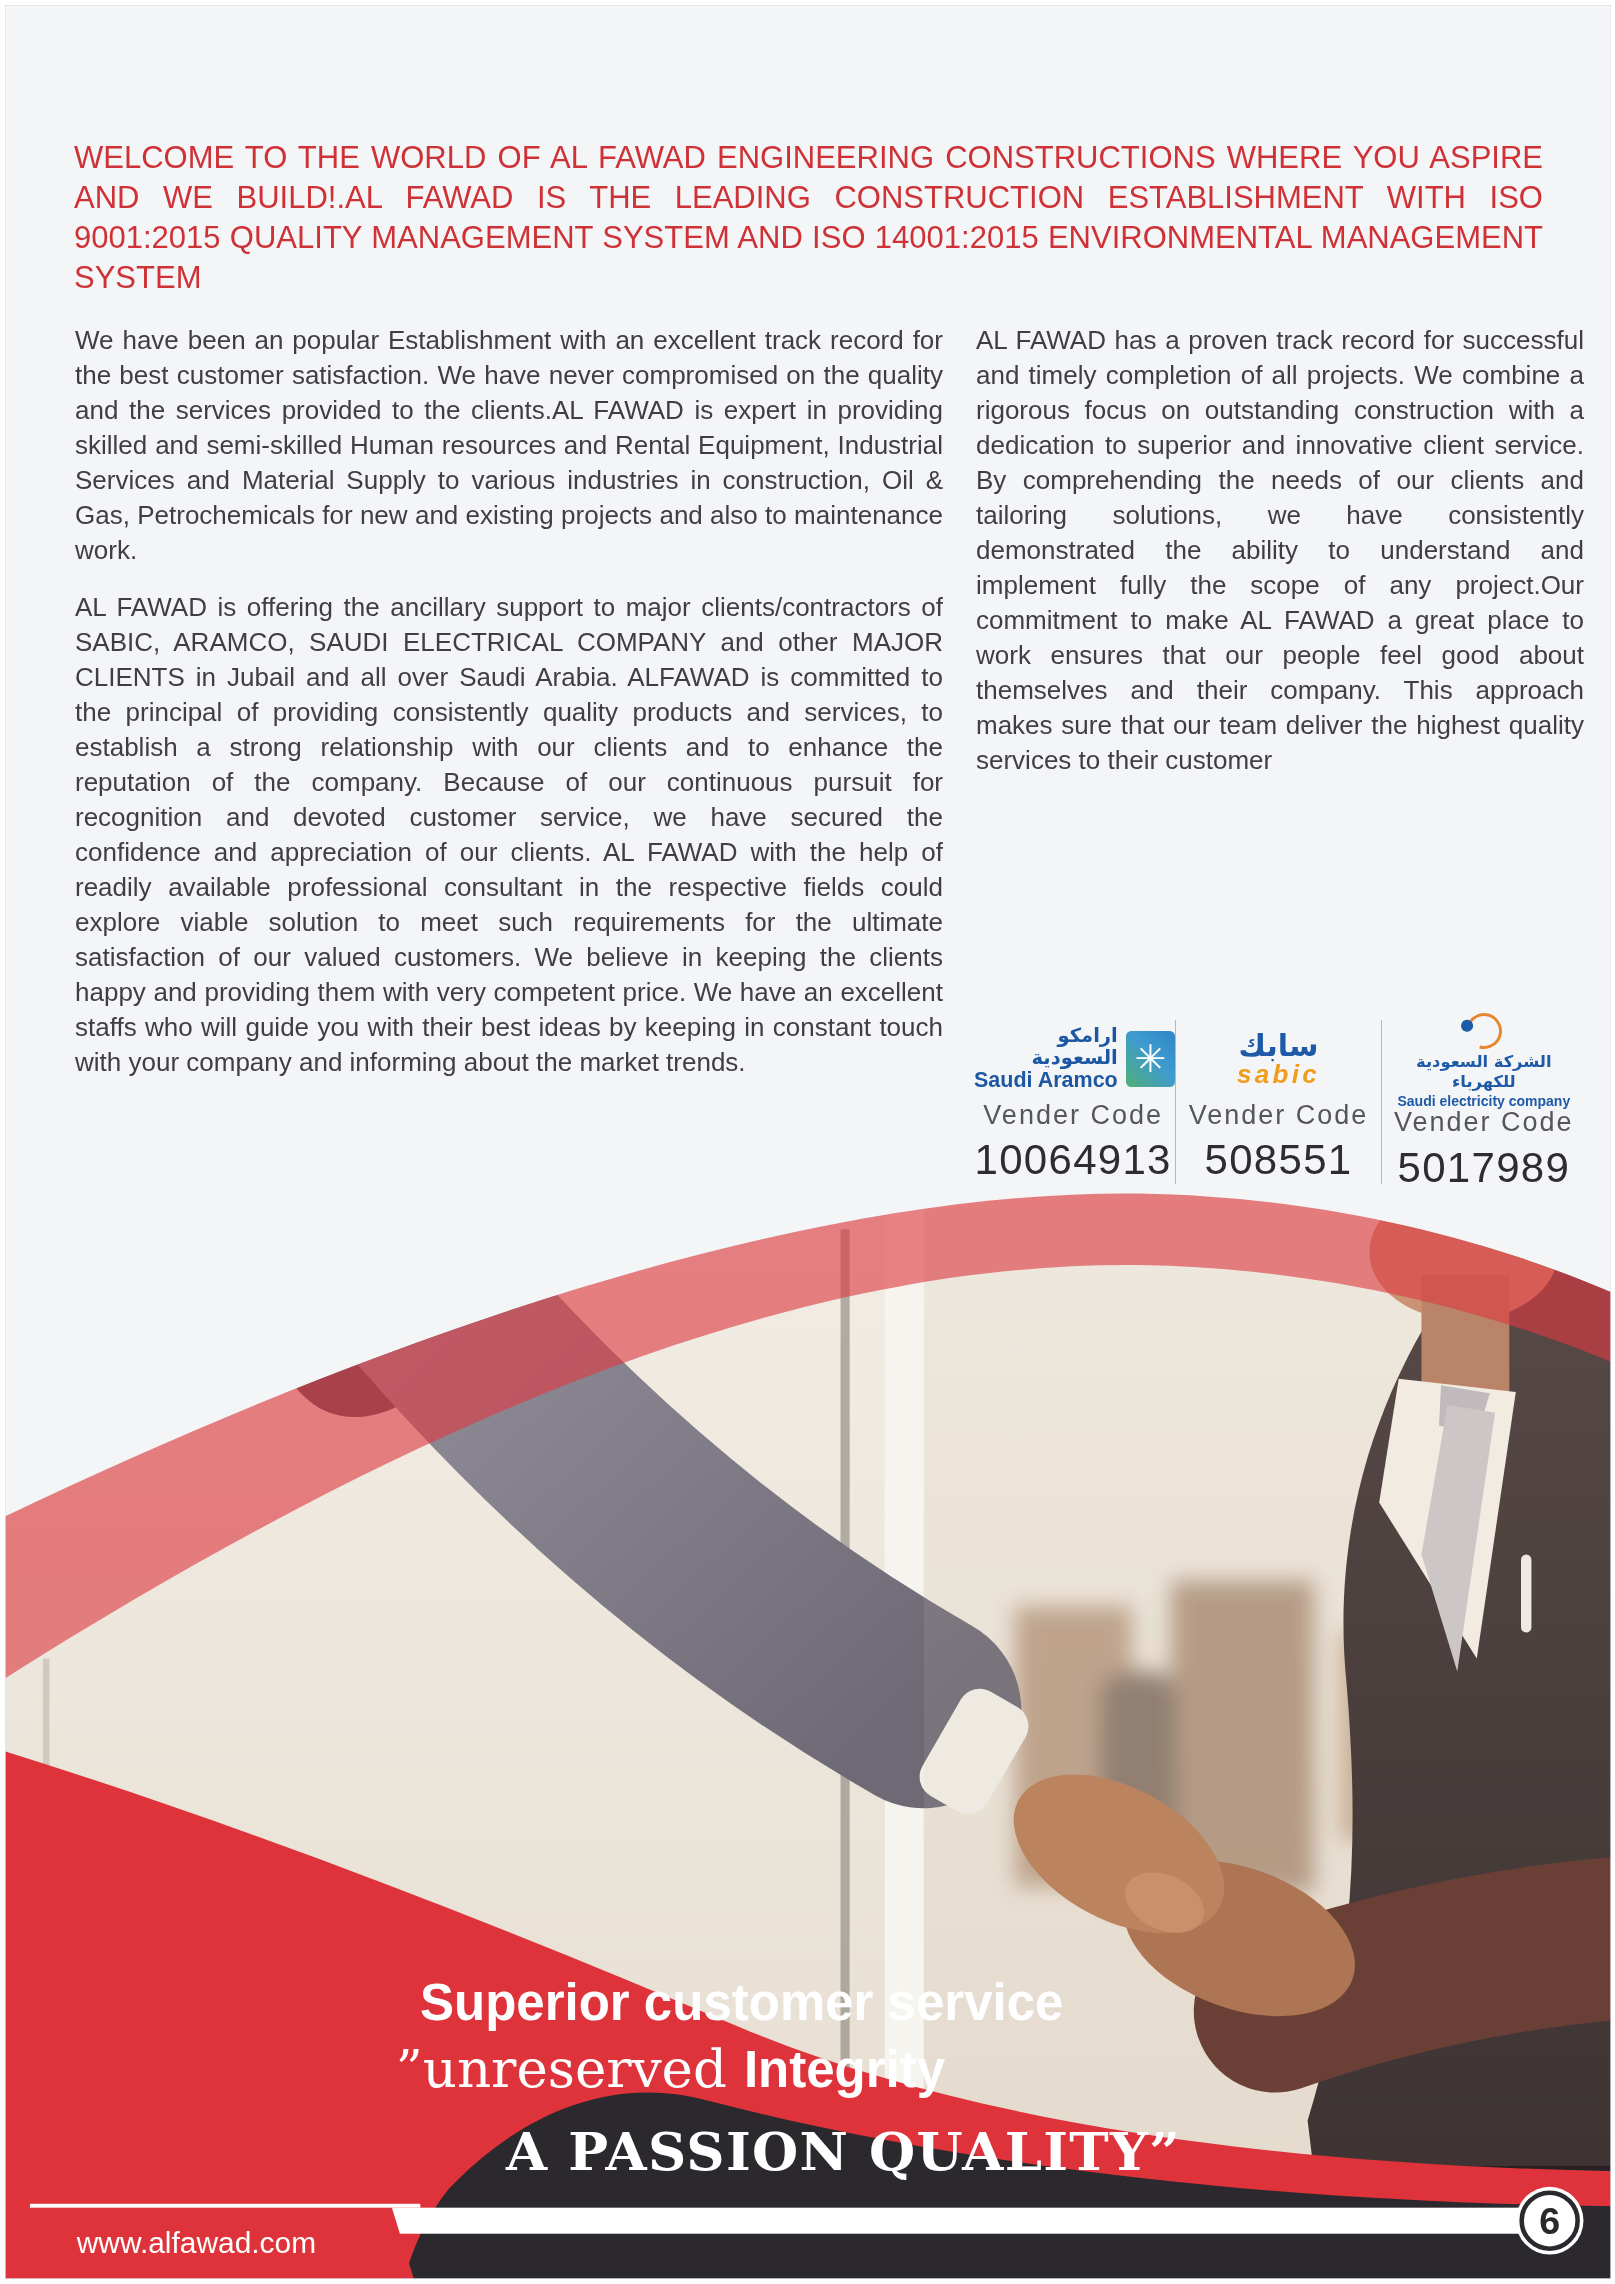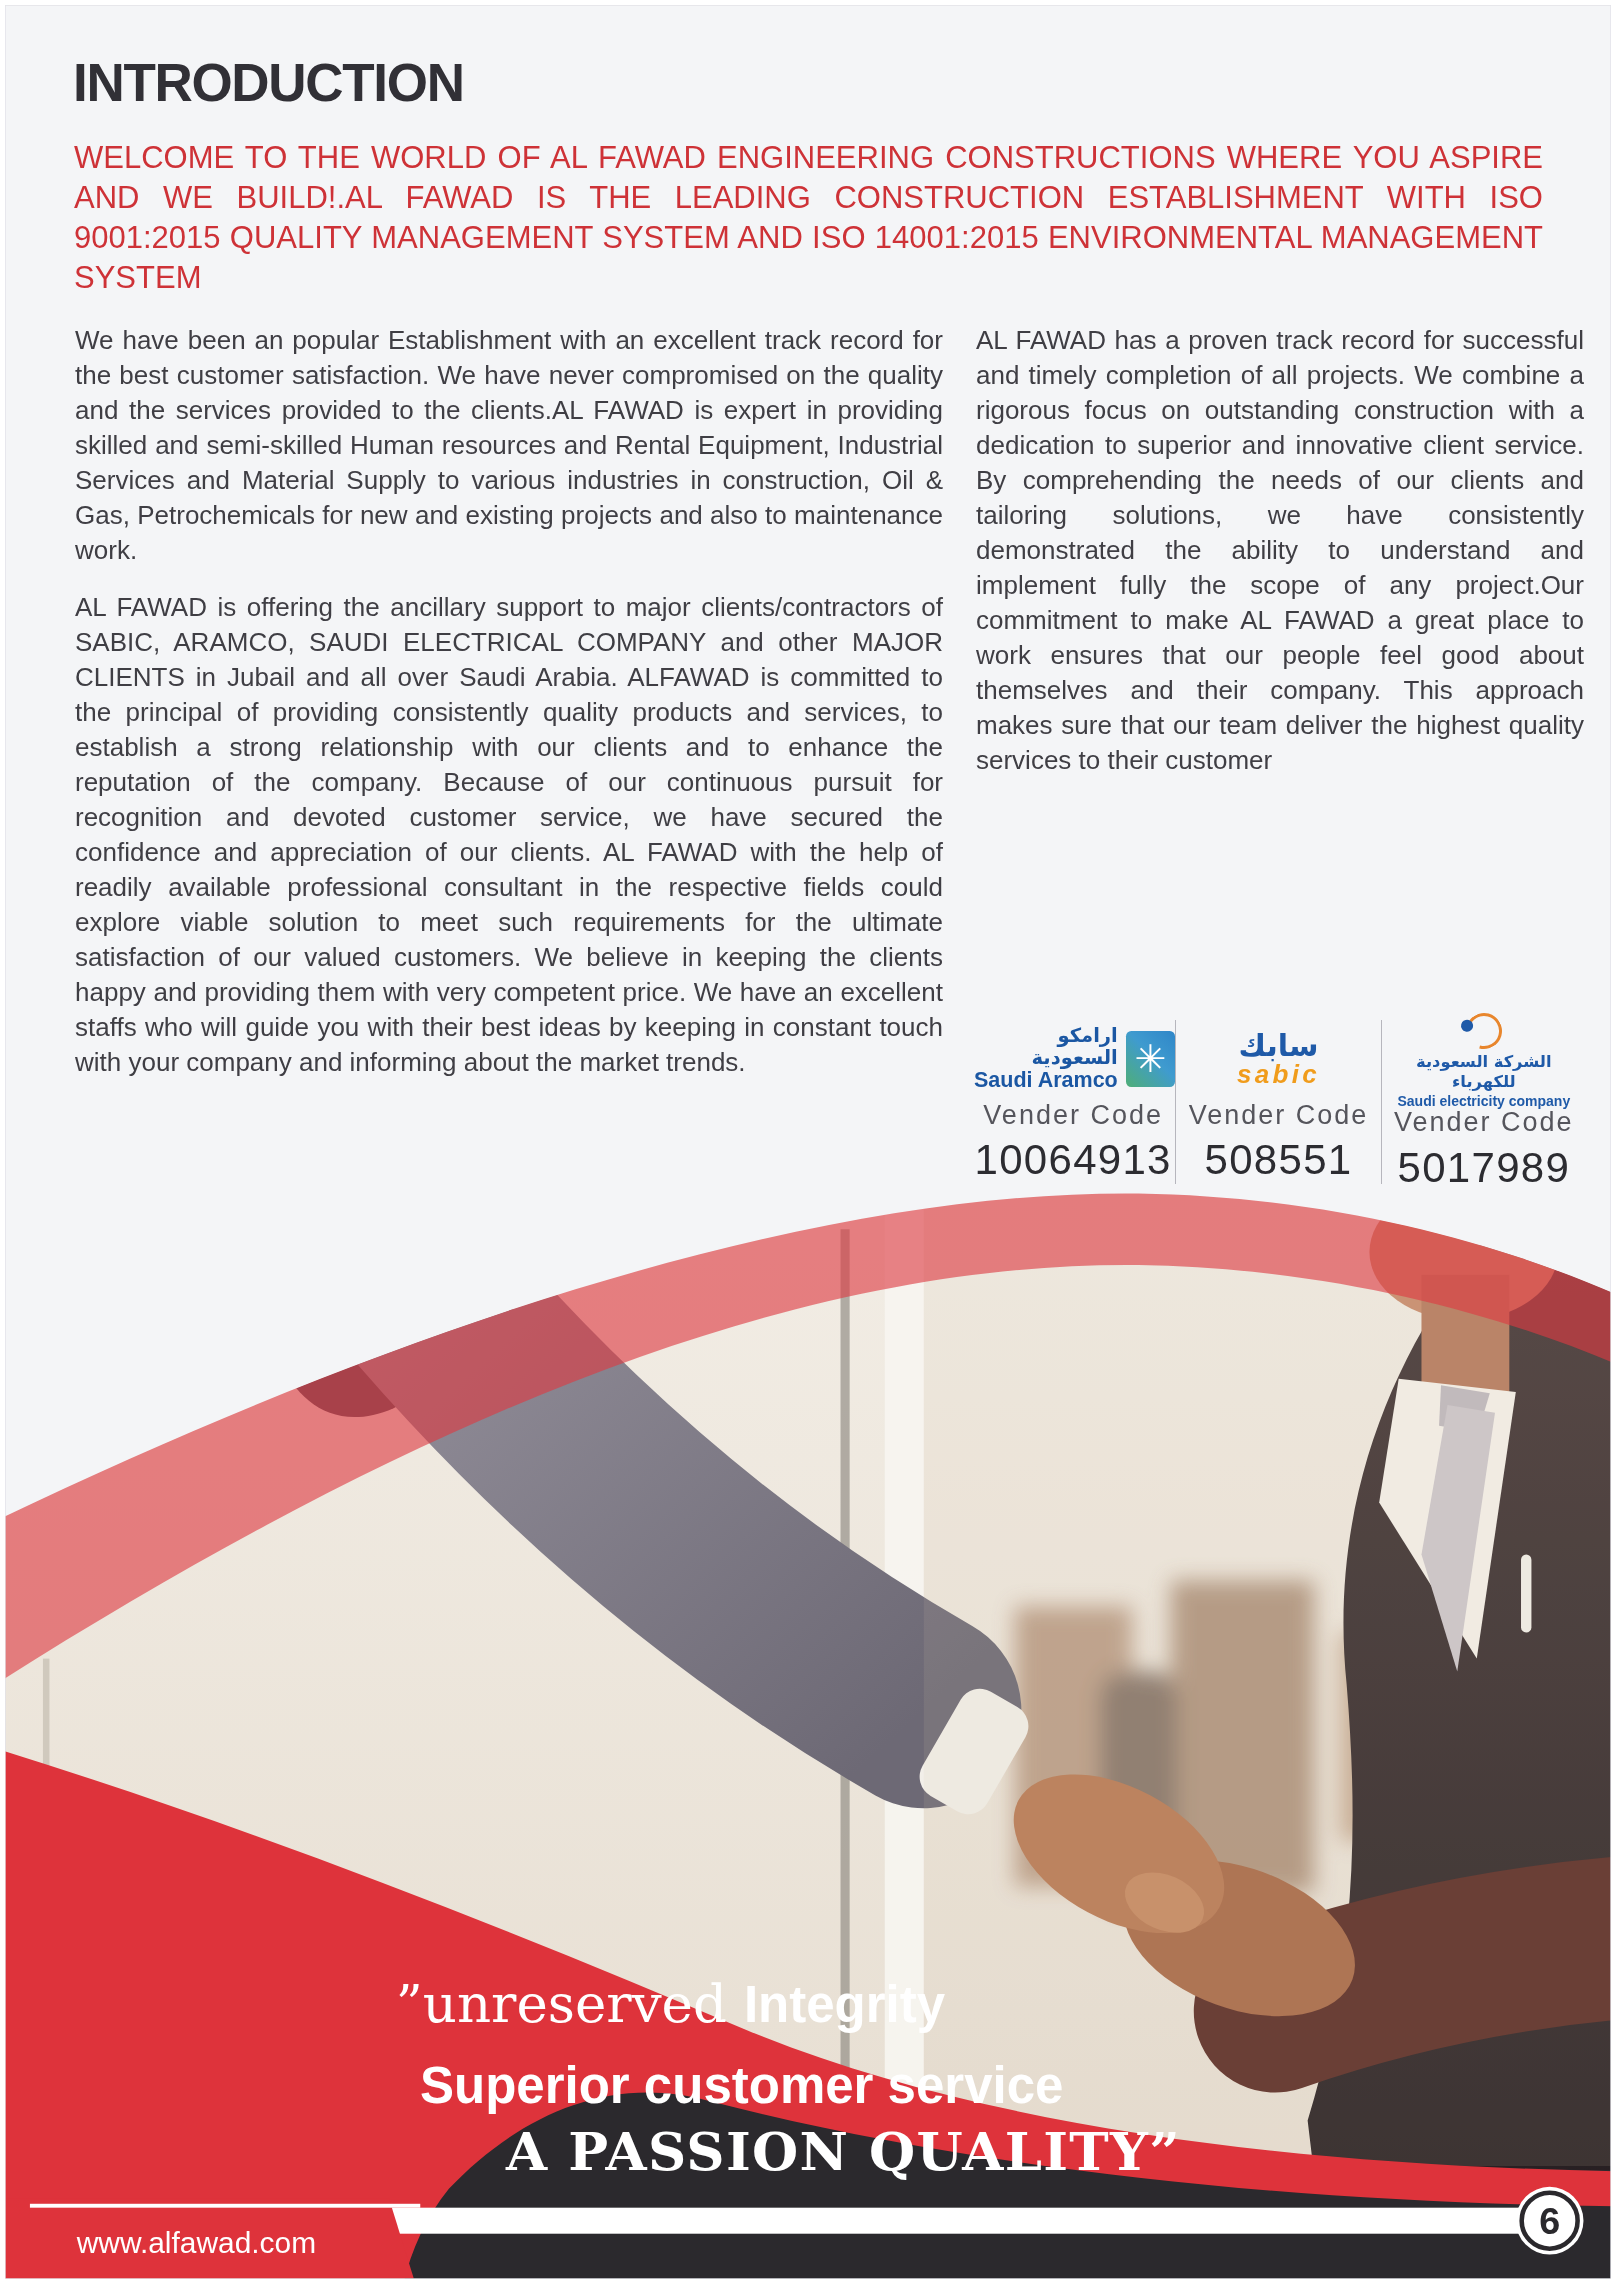--- a/index.html
+++ b/index.html
@@ -76,21 +76,20 @@
   .q3{margin-left:122px;line-height:66px;font-family:"DejaVu Serif",serif;font-size:53px;font-weight:700;letter-spacing:1.3px;}
   .q-serif{font-family:"DejaVu Serif",serif;font-size:53px;font-weight:400;}
   .q-bold{font-size:51px;font-weight:700;}
   .sp{display:inline-block;width:17px;}
 </style>
 </head>
 <body>
 
 <div class="page">
 
-  <div class="title">INTRODUCTION</div>
   <div class="headline">WELCOME TO THE WORLD OF AL FAWAD ENGINEERING CONSTRUCTIONS WHERE YOU ASPIRE AND WE BUILD!.AL FAWAD IS THE LEADING CONSTRUCTION ESTABLISHMENT  WITH ISO 9001:2015 QUALITY MANAGEMENT SYSTEM AND ISO 14001:2015 ENVIRONMENTAL MANAGEMENT SYSTEM</div>
 
   <div class="col col-left">
     <p>We have been an popular Establishment  with an excellent track record for the best customer satisfaction. We have never compromised on the quality and the services provided to the clients.AL FAWAD is expert in providing skilled and semi-skilled Human resources and Rental Equipment, Industrial Services and Material Supply to various industries in construction, Oil &amp; Gas, Petrochemicals for new and existing projects and also to maintenance work.</p>
     <p>AL FAWAD is offering the ancillary support to major clients/contractors of SABIC, ARAMCO, SAUDI ELECTRICAL COMPANY and other MAJOR CLIENTS in Jubail and all over Saudi Arabia. ALFAWAD is committed to the principal of providing consistently quality products and services, to establish a strong relationship with our clients and to enhance the reputation of the company. Because of our continuous pursuit for recognition and devoted customer service, we have secured the confidence and appreciation of our clients. AL FAWAD with the help of readily available professional consultant in the respective fields could explore viable solution to meet such requirements for the ultimate satisfaction of our valued customers. We believe in keeping the clients happy and providing them with very competent price. We have an excellent staffs who will guide you with their best ideas by keeping in constant touch with your company and informing about the market trends.</p>
   </div>
   <div class="col col-right">
     <p>AL FAWAD has a proven track record for successful and timely completion of all projects. We combine a rigorous focus on outstanding construction with a dedication to superior and innovative client service. By comprehending the needs of our clients and tailoring solutions, we have consistently demonstrated the ability to understand and implement fully the scope of any project.Our commitment to make AL FAWAD a great place to work ensures that our people feel good about themselves and their company. This approach makes sure that our team deliver the highest quality services to their customer</p>
   </div>
 
@@ -202,22 +201,22 @@
     <rect x="560" y="1564" width="1790" height="40" fill="#ffffff"></rect>
     <circle cx="2382" cy="1584" r="52" fill="#ffffff"></circle>
     <circle cx="2382" cy="1584" r="43" fill="#ffffff" stroke="#2b292d" stroke-width="7"></circle>
     <text x="2382" y="1604" text-anchor="middle" font-size="58" font-weight="bold" fill="#2a292d" font-family="Liberation Sans, sans-serif">6</text>
     <polygon points="0,1550 598,1550 636,1673 0,1673" fill="#de333b"></polygon>
     <rect x="46" y="1558" width="600" height="6" fill="#ffffff"></rect>
     <text x="118" y="1634" font-size="46" fill="#ffffff" font-family="Liberation Sans, sans-serif">www.alfawad.com</text>
   </svg>
 
   <div class="quote">
+    <div class="qline q2">Superior customer service</div>
     <div class="qline q1">
       <span class="q-serif">”unreserved</span><span class="sp"></span><span class="q-bold">Integrity</span>
     </div>
-    <div class="qline q2">Superior customer service</div>
     <div class="qline q3">A PASSION QUALITY”</div>
   </div>
 
   <div class="frame"></div>
 </div>
 
 
 </body></html>

